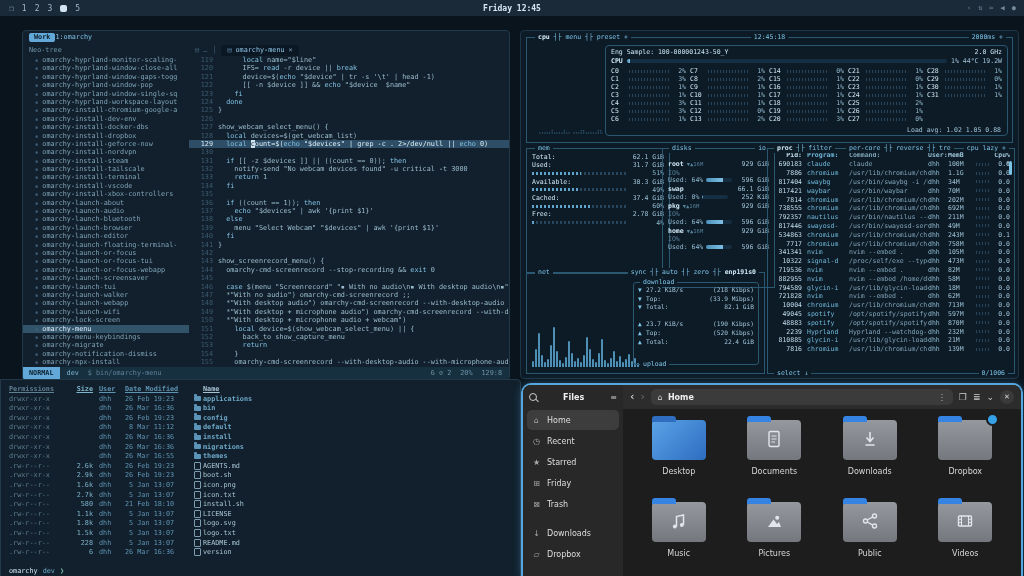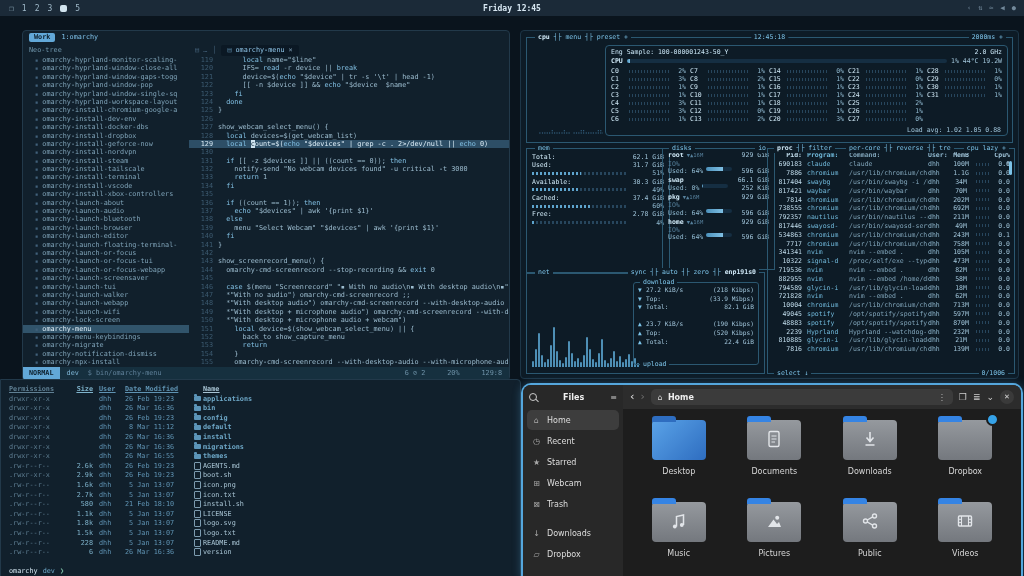--- a/index.html
+++ b/index.html
@@ -13,21 +13,21 @@
   #ws .wsa{width:7px;height:7px;background:#d2e4ef;border-radius:2px;display:inline-block;}
   #ws .apps{color:#7d97a8;font-size:8px;}
   #clock{position:absolute;left:0;right:0;text-align:center;color:#d7e7f2;font-weight:bold;}
   #tray{position:absolute;right:8px;top:0;height:16px;display:flex;align-items:center;gap:7px;
     color:#72899b;font-size:7px;}
   
   .win{position:absolute;border-radius:4px;}
   
   #winA{left:22px;top:30px;width:486px;height:349px;background:#11202c;border:1px solid #22394a;
     font-size:6.8px;line-height:8.4px;color:#9cbccf;overflow:hidden;}
-  #tmuxbar{height:13px;display:flex;align-items:center;gap:6px;padding:0 6px;}
+  #tmuxbar{height:13px;display:flex;align-items:center;gap:0;padding:0 6px;}
   #sessBadge{background:#62a8d8;color:#0c1e2b;font-weight:bold;padding:0 5px;border-radius:2px;
     font-size:6.8px;line-height:9px;}
   #sessTitle{color:#7fc0e8;}
   #winbar{height:12px;display:flex;align-items:center;}
   #treeTitle{width:166px;padding-left:6px;color:#6f95ab;}
   #edWinbar{flex:1;display:flex;align-items:center;gap:5px;color:#44617a;}
   #tabPill{background:#0b1824;border-radius:2px;padding:0 6px;display:flex;align-items:center;gap:4px;
     color:#8fc5e8;height:11px;}
   #tabPill .fico{color:#5d8cab;}
   #tabPill .tclose{color:#7c9ab0;}
@@ -44,21 +44,21 @@
   .crow.cur{background:#2d4e66;}
   .crow.cur .ln{color:#d6e9f5;}
   .crow.cur .ct{color:#dff0fa;}
   .kw{color:#82c0e4;}
   .cursor{background:#cfe4f0;color:#12293a;}
   #statusline{height:13px;background:#16303f;display:flex;align-items:center;font-size:6.8px;}
   #modeBadge{background:#62a8d8;color:#0c1e2b;font-weight:bold;padding:0 6px;height:13px;
     display:flex;align-items:center;}
   #slBranch{color:#7fb6d6;margin-left:7px;}
   #slCmd{color:#5f8099;margin-left:9px;}
-  #slRight{margin-left:auto;display:flex;gap:22px;color:#6f93a9;padding-right:7px;}
+  #slRight{margin-left:auto;display:flex;gap:9px;color:#6f93a9;padding-right:7px;}
   
   #winB{left:520px;top:30px;width:497px;height:347px;background:#0d1b26;border:1px solid #1d3546;
     color:#9fc3d8;font-size:6.5px;line-height:8px;}
   .bx{position:absolute;border:1px solid #2b5871;border-radius:0;}
   .chip{position:absolute;top:-5px;background:#0d1b26;color:#7cc3e8;padding:0 3px;font-size:6.5px;
     line-height:9px;white-space:nowrap;cursor:pointer;}
   .chip b{color:#cfe8f6;}
   .chip.static{cursor:default;}
   .chipB{position:absolute;bottom:-5px;background:#0d1b26;color:#7cc3e8;padding:0 3px;font-size:6.5px;
     line-height:9px;}
@@ -85,40 +85,40 @@
   .dotbar{flex:1;height:3px;background:repeating-linear-gradient(90deg,#27465d 0 2px,transparent 2px 4px);
     position:relative;}
   .dotbar i{position:absolute;left:0;top:0;bottom:0;
     background:repeating-linear-gradient(90deg,#5ea4cd 0 2px,transparent 2px 4px);}
   .memMeter .pct{width:18px;text-align:right;color:#8fb8cf;margin-left:15px;}
   .dkName{display:flex;height:8.6px;align-items:center;}
   .dkName .n{color:#cfe8f6;font-weight:bold;}
   .dkName .io{color:#56809c;margin-left:3px;font-size:5.5px;}
   .dkName .sz{margin-left:auto;color:#9fc3d8;}
   .dkIO{height:7.4px;color:#56809c;}
-  .dkUsed{display:flex;align-items:flex-start;gap:3px;height:8.6px;}
+  .dkUsed{display:flex;align-items:center;gap:3px;height:8.6px;}
   .dkUsed .u{color:#8fb8cf;}
   .dkbar{width:26px;height:4px;background:#152e42;border-radius:2px;position:relative;overflow:hidden;}
   .dkbar i{position:absolute;left:0;top:0;bottom:0;background:linear-gradient(90deg,#4c91bb,#7fc0e4);}
   .dkUsed .s{margin-left:auto;color:#9fc3d8;}
   #netGraph{position:absolute;left:5px;bottom:6px;width:108px;top:10px;display:flex;align-items:flex-end;gap:1px;overflow:hidden;}
   #netGraph b{width:2px;background:#4e8fb5;display:inline-block;border-radius:1px 1px 0 0;}
   #netPanel{position:absolute;right:5px;top:9px;width:116px;bottom:8px;border:1px solid #2b5871;
     border-radius:3px;padding:3px 4px;font-size:6.2px;line-height:8.6px;}
   .netLine{display:flex;white-space:pre;color:#9fc3d8;}
   .netLine .arr{color:#7cc3e8;width:8px;}
   .netLine .rest{flex:1;display:flex;justify-content:space-between;}
   
   #procHead{display:flex;color:#d8ecf8;font-weight:bold;height:9px;padding:2px 4px 0 4px;}
   .pRow{display:flex;height:8.8px;align-items:center;padding:0 4px;cursor:pointer;}
   .pc-pid{width:30px;text-align:right;color:#c0dcec;flex-shrink:0;}
   .pc-prog{width:42px;padding-left:5px;color:#6fb7d9;flex-shrink:0;overflow:hidden;white-space:nowrap;}
   .pc-cmd{flex:1;color:#7fa3b8;overflow:hidden;white-space:nowrap;}
   .pc-user{width:20px;color:#8fb8cf;flex-shrink:0;}
-  .pc-mem{width:26px;text-align:center;color:#9fc3d8;flex-shrink:0;}
+  .pc-mem{width:26px;text-align:left;color:#9fc3d8;flex-shrink:0;}
   .pc-mbar{width:14px;margin-left:2px;flex-shrink:0;}
   .pc-mbar i{display:block;height:3px;background:repeating-linear-gradient(90deg,#27465d 0 1px,transparent 1px 3px);}
   .pc-cpu{width:20px;text-align:right;color:#9fc3d8;flex-shrink:0;}
   #procScroll{position:absolute;right:2px;top:12px;width:3px;height:14px;background:#7cc3e8;border-radius:2px;}
   
   #winC{left:0;top:379px;width:511px;height:197px;background:#11202c;border:1px solid #22394a;
     border-radius:0 4px 0 0;font-size:6.8px;line-height:9.6px;color:#9cbccf;padding:5px 0 0 8px;overflow:hidden;}
   .fhead{display:flex;color:#c4dcea;font-weight:bold;}
   .fhead span{text-decoration:underline;}
   .frow{display:flex;white-space:pre;}
@@ -658,21 +658,21 @@
         </div>
         <div class="memMeter">
           <span class="dotbar">
             <i style="width: 4%;"></i>
           </span>
           <span class="pct">4%</span>
         </div>
       </div>
   </div>
 
-  <div class="bx" id="diskBox" style="left:141px;top:117px;width:101px;height:116px;padding:2px 5px;">
+  <div class="bx" id="diskBox" style="left:141px;top:117px;width:101px;height:116px;padding:11px 5px;">
     <span class="chip" style="left:6px">disks</span>
     <span class="chip" style="right:5px">io</span>
     <div id="diskRows">
         <div class="dkName">
           <span class="n">root</span>
           <span class="io">▼▲16M</span>
           <span class="sz">929 GiB</span>
         </div>
         <div class="dkIO">IO%</div>
         <div class="dkUsed">
@@ -1090,21 +1090,21 @@
         <div class="fsItem">
           <span class="sic">◷</span>
           <span>Recent</span>
         </div>
         <div class="fsItem">
           <span class="sic">★</span>
           <span>Starred</span>
         </div>
         <div class="fsItem">
           <span class="sic">⊞</span>
-          <span>Webcam</span>
+          <span>Friday</span>
         </div>
         <div class="fsItem">
           <span class="sic">⊠</span>
           <span>Trash</span>
         </div>
         <div class="fsSep"></div>
         <div class="fsItem">
           <span class="sic">↓</span>
           <span>Downloads</span>
         </div>

